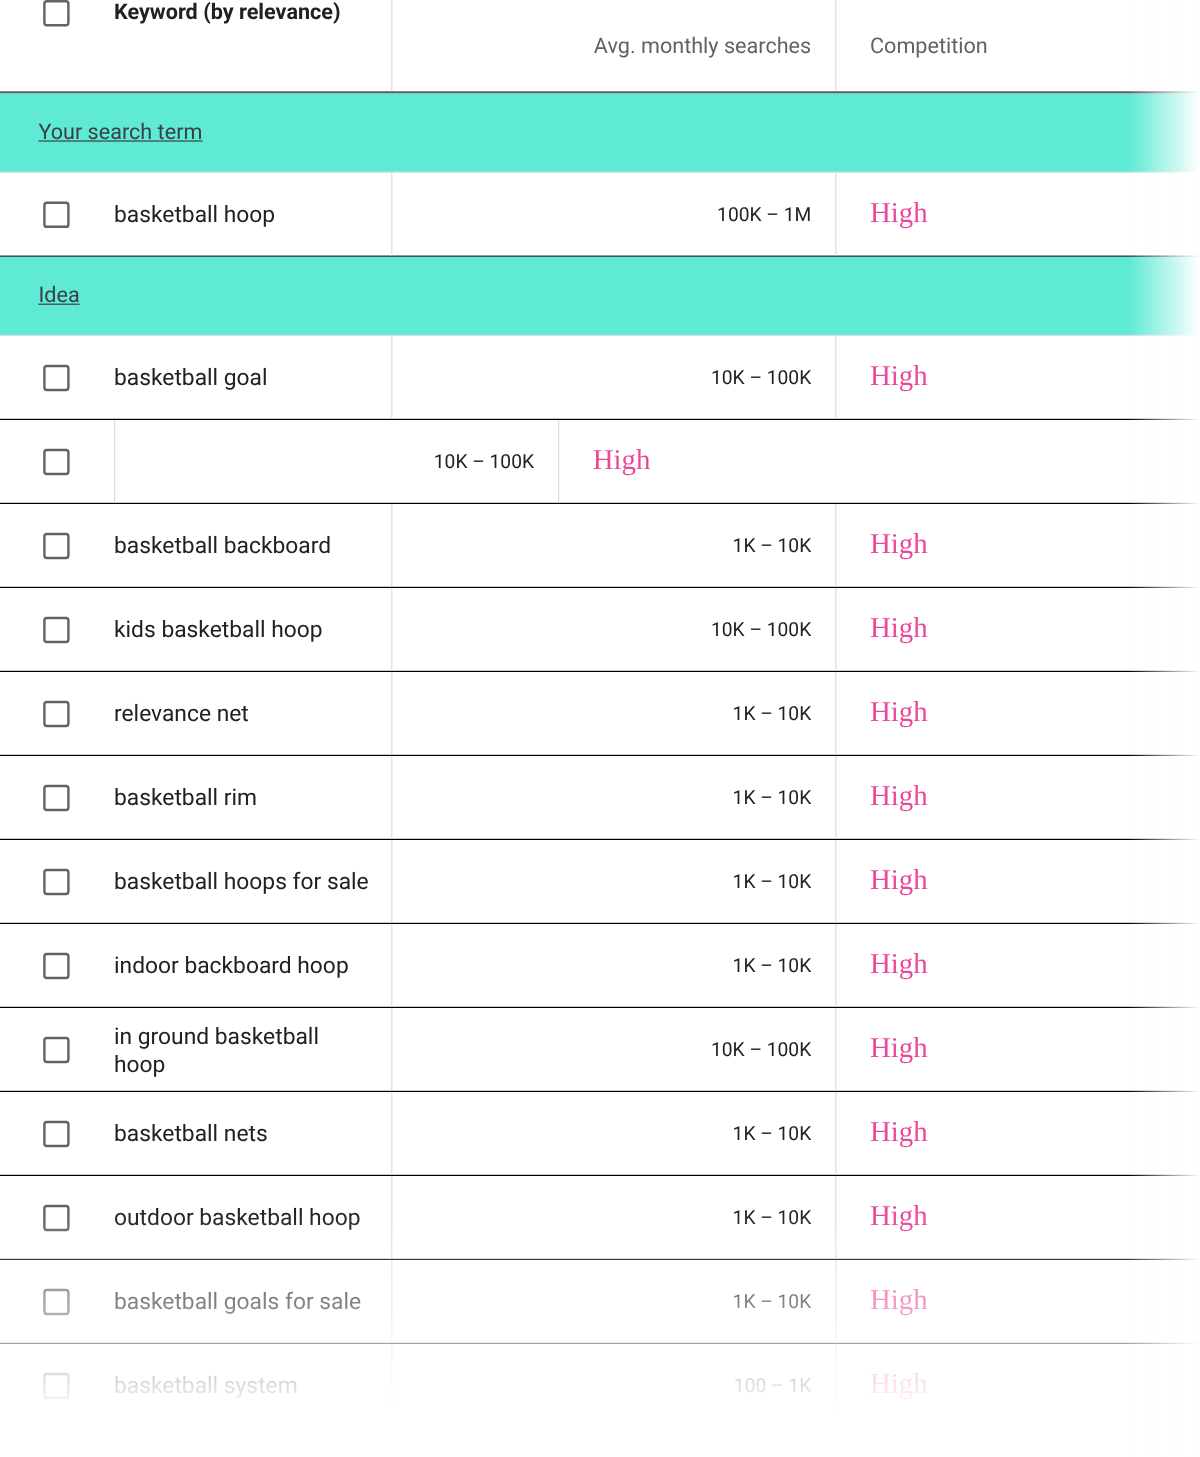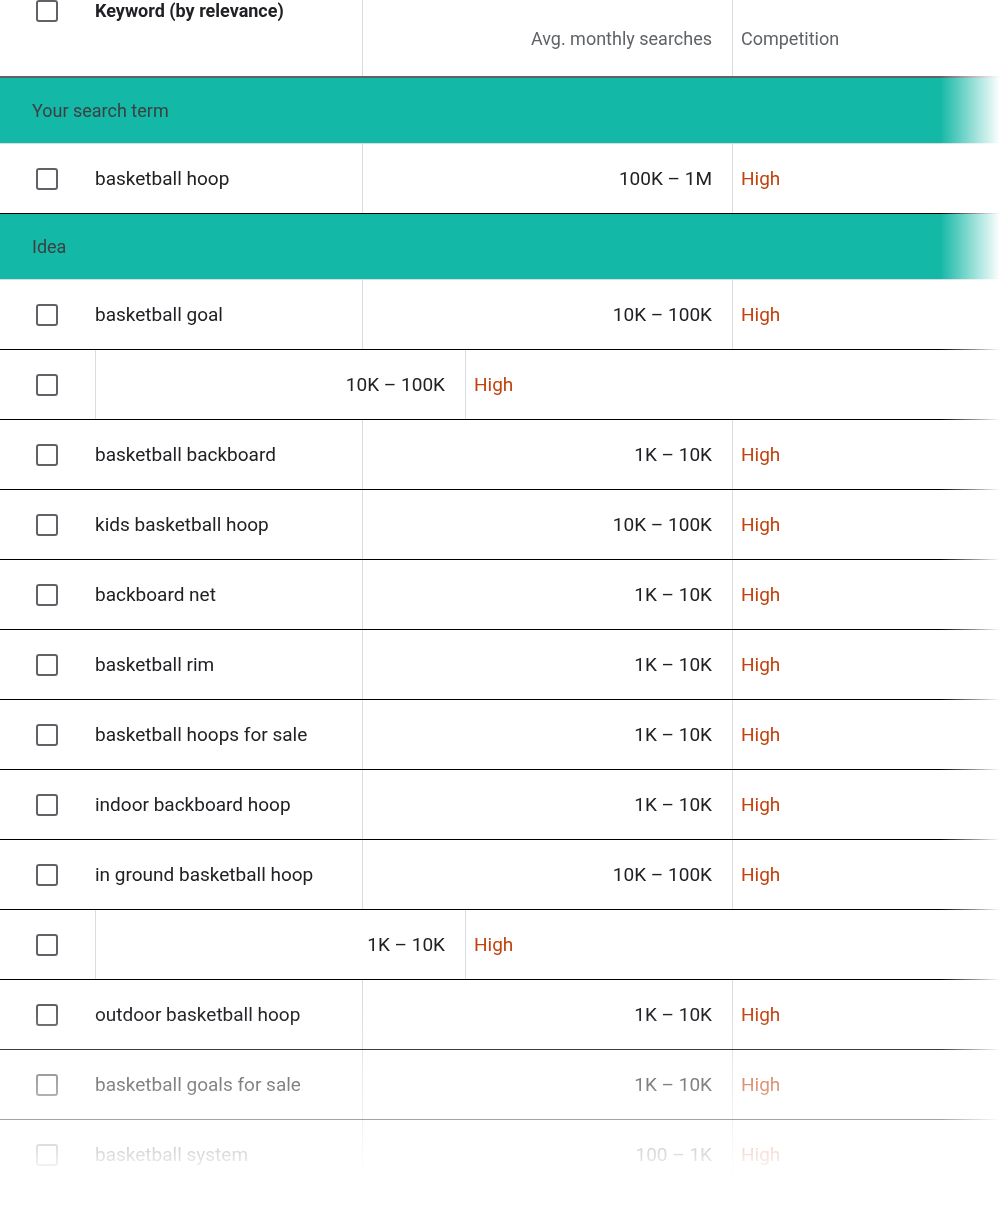--- a/index.html
+++ b/index.html
@@ -34,47 +34,48 @@
       text-align: right;
       padding-right: 20px;
       border-left: 1px solid #dadce0;
       height: 100%;
       display: flex;
       align-items: center;
       justify-content: flex-end;
       padding-left: 38px;
     }
     .col-competition {
-      width: 268px;
-      padding-left: 8px;
+      width: 304px;
+      padding-left: 28px;
       border-left: 1px solid #dadce0;
       height: 100%;
       display: flex;
       align-items: center;
     }
     .header-row .col-keyword { font-weight: 700; color: #202124; }
     .header-row .col-searches,
     .header-row .col-competition { color: #5f6368; font-weight: 400; }
     .section-header {
-      background: #14b8a6;
+      background: #5eead4;
       color: #3c4043;
       padding: 22px 32px;
       font-size: 18px;
       border-bottom: 1px solid #dadce0;
+      text-decoration: underline;
     }
     .data-row {
       display: flex;
       align-items: center;
       height: 70px;
       border-bottom: 1px solid #000000;
       background: #fff;
     }
     .data-row .col-keyword { color: #202124; font-size: 19px; }
-    .data-row .col-searches { color: #202124; font-size: 19px; }
-    .data-row .col-competition { color: #c2410c; font-size: 19px; }
+    .data-row .col-searches { color: #202124; font-size: 16px; }
+    .data-row .col-competition { color: #ec4899; font-size: 24px; font-family: Liberation Serif, serif; }
     .checkbox {
       width: 22px;
       height: 22px;
       border: 2.5px solid #5f6368;
       border-radius: 3px;
       cursor: pointer;
       flex-shrink: 0;
     }
     .fade-wrapper { position: relative; }
     .fade-overlay {
@@ -145,21 +146,21 @@
           <div class="checkbox"></div>
         </div>
         <div class="col-keyword">kids basketball hoop</div>
         <div class="col-searches">10K – 100K</div>
         <div class="col-competition">High</div>
       </div>
       <div class="data-row">
         <div class="col-check">
           <div class="checkbox"></div>
         </div>
-        <div class="col-keyword">backboard net</div>
+        <div class="col-keyword">relevance net</div>
         <div class="col-searches">1K – 10K</div>
         <div class="col-competition">High</div>
       </div>
       <div class="data-row">
         <div class="col-check">
           <div class="checkbox"></div>
         </div>
         <div class="col-keyword">basketball rim</div>
         <div class="col-searches">1K – 10K</div>
         <div class="col-competition">High</div>
@@ -185,20 +186,21 @@
           <div class="checkbox"></div>
         </div>
         <div class="col-keyword">in ground basketball hoop</div>
         <div class="col-searches">10K – 100K</div>
         <div class="col-competition">High</div>
       </div>
       <div class="data-row">
         <div class="col-check">
           <div class="checkbox"></div>
         </div>
+        <div class="col-keyword">basketball nets</div>
         <div class="col-searches">1K – 10K</div>
         <div class="col-competition">High</div>
       </div>
       <div class="data-row">
         <div class="col-check">
           <div class="checkbox"></div>
         </div>
         <div class="col-keyword">outdoor basketball hoop</div>
         <div class="col-searches">1K – 10K</div>
         <div class="col-competition">High</div>

